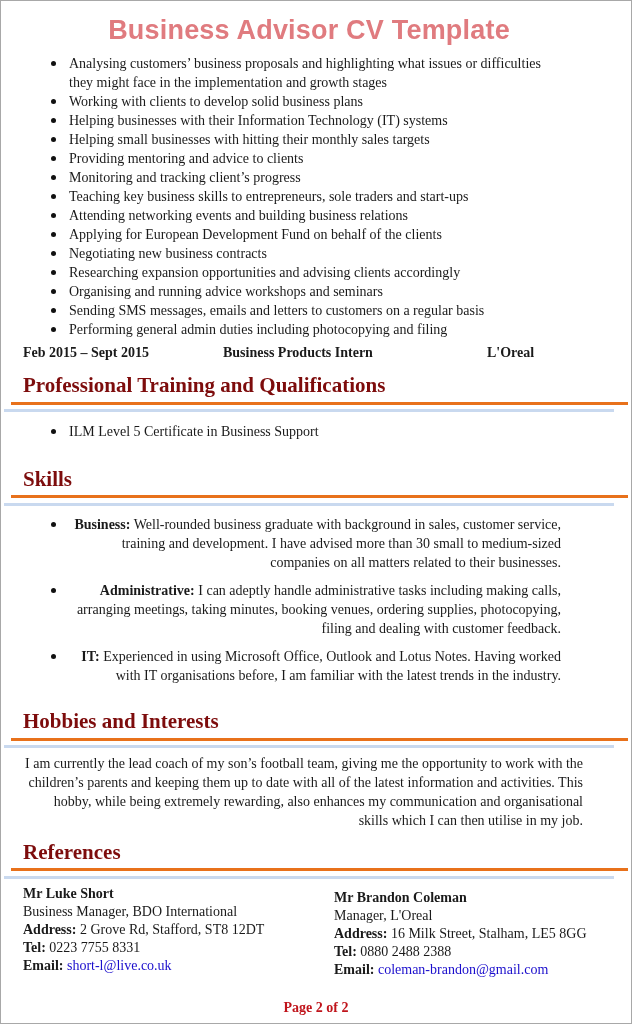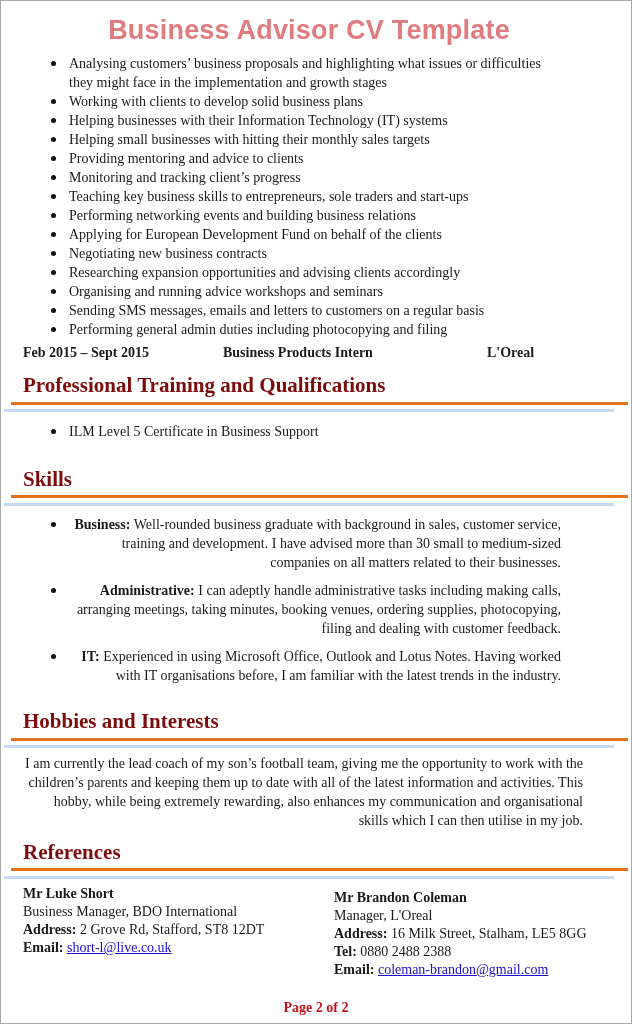--- a/index.html
+++ b/index.html
@@ -37,42 +37,42 @@
   }
   .rule-orange { position: absolute; left: 10px; width: 617px; height: 3px; background: #e8711b; }
   .rule-blue { position: absolute; left: 3px; width: 610px; height: 3px; background: #c9d9ef; }
   .quals { left: 40px; top: 421px; width: 520px; }
   .skills { left: 40px; top: 514px; width: 520px; text-align: right; }
   .skills li { margin-bottom: 9px; }
   .skills b { font-weight: bold; }
   .hobbies { position: absolute; left: 22px; top: 753px; width: 560px; line-height: 19px; text-align: right; }
   .ref { position: absolute; line-height: 18px; font-size: 14px; }
   .ref b { font-weight: bold; }
-  .ref a { color: #1a0dcc; text-decoration: underline; }
+  .ref a { color: #1a0dcc; }
   .footer {
     position: absolute; top: 999px; left: 0; width: 100%; text-align: center;
     font-weight: bold; font-size: 14px; color: #c0141b;
   }
 </style>
 </head>
 <body>
 
 <div class="page">
 
   <div class="title">Business Advisor CV Template</div>
 
   <ul class="bullets duties">
     <li>Analysing customers’ business proposals and highlighting what issues or difficulties they might face in the implementation and growth stages</li>
     <li>Working with clients to develop solid business plans</li>
     <li>Helping businesses with their Information Technology (IT) systems</li>
     <li>Helping small businesses with hitting their monthly sales targets</li>
     <li>Providing mentoring and advice to clients</li>
     <li>Monitoring and tracking client’s progress</li>
     <li>Teaching key business skills to entrepreneurs, sole traders and start-ups</li>
-    <li>Performing networking events and building business relations</li>
+    <li>Attending networking events and building business relations</li>
     <li>Applying for European Development Fund on behalf of the clients</li>
     <li>Negotiating new business contracts</li>
     <li>Researching expansion opportunities and advising clients accordingly</li>
     <li>Organising and running advice workshops and seminars</li>
     <li>Sending SMS messages, emails and letters to customers on a regular basis</li>
     <li>Performing general admin duties including photocopying and filing</li>
   </ul>
 
   <div class="job-row">
     <span style="left:0">Feb 2015 – Sept 2015</span>
@@ -102,20 +102,21 @@
   <div class="hobbies">I am currently the lead coach of my son’s football team, giving me the opportunity to work with the children’s parents and keeping them up to date with all of the latest information and activities. This hobby, while being extremely rewarding, also enhances my communication and organisational skills which I can then utilise in my job.</div>
 
   <div class="section-head" style="top:839px">References</div>
   <div class="rule-orange" style="top:867px"></div>
   <div class="rule-blue" style="top:875px"></div>
 
   <div class="ref" style="left:22px; top:884px">
     <div><b>Mr Luke Short</b></div>
     <div>Business Manager, BDO International</div>
     <div><b>Address:</b><span> 2 Grove Rd, Stafford, ST8 12DT</span></div>
+    <div><b>Tel:</b><span> 0223 7755 8331</span></div>
     <div><b>Email:</b> <a>short-l@live.co.uk</a></div>
   </div>
 
   <div class="ref" style="left:333px; top:888px">
     <div><b>Mr Brandon Coleman</b></div>
     <div>Manager, L'Oreal</div>
     <div><b>Address:</b><span> 16 Milk Street, Stalham, LE5 8GG</span></div>
     <div><b>Tel:</b><span> 0880 2488 2388</span></div>
     <div><b>Email:</b> <a>coleman-brandon@gmail.com</a></div>
   </div>

